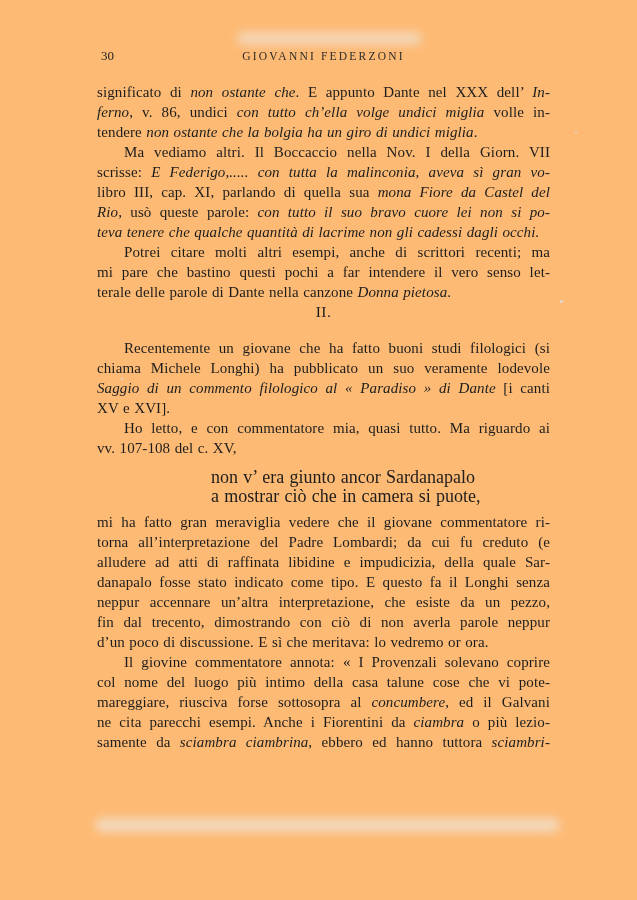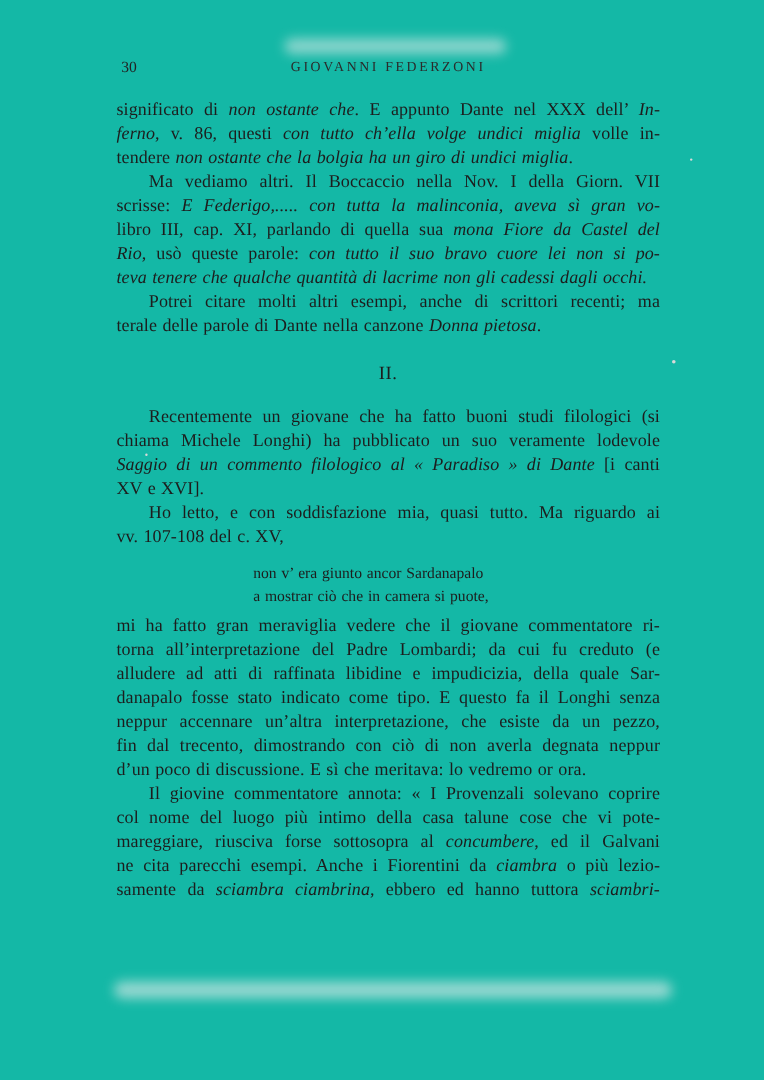--- a/index.html
+++ b/index.html
@@ -1,19 +1,19 @@
 <!DOCTYPE html>
 <html><head>
 <meta charset="utf-8">
 <style>
   html,body{margin:0;padding:0;background:#e8e8e8;}
   .page{
     position:relative;
     width:637px;height:900px;
-    background:#14b8a6;
+    background:#fdba74;
     font-family:"Liberation Serif","DejaVu Serif",serif;
     color:#1d1d1d;
     overflow:hidden;
     margin:0 auto;
   }
   .running-header{
     position:absolute;top:46px;left:97px;width:453px;height:18px;
   }
   .page-number{
     position:absolute;left:4px;top:2px;
@@ -33,27 +33,27 @@
     height:20px;line-height:20px;
     overflow:hidden;
     word-spacing:0.6px;
     letter-spacing:0.1px;
     white-space:normal;
   }
   .just{text-align:justify;text-align-last:justify;}
   .first-indent{text-indent:27px;}
   .sec-heading{
     text-align:center;
-    margin-top:20px;margin-bottom:16px;
+    margin-top:0;margin-bottom:16px;
     height:20px;line-height:20px;
     font-size:15.5px;letter-spacing:0.5px;
   }
   .verse{
     margin:10px 0 6px 114px;
-    font-size:13px;
+    font-size:18px;
   }
   .verse-line{height:19px;line-height:19px;word-spacing:0.8px;}
   i{font-style:italic;text-align:right;}
   
   .ghost{position:absolute;background:#ededed;filter:blur(5px);border-radius:8px;}
   .ghost-top{top:32px;left:237px;width:185px;height:13px;opacity:.55;}
   .ghost-bottom{top:818px;left:95px;width:465px;height:14px;opacity:.6;}
   .speck{position:absolute;background:#d9d9d9;border-radius:50%;}
   .speck1{left:560px;top:300px;width:3px;height:3px;}
   .speck2{left:121px;top:378px;width:2px;height:2px;}
@@ -71,56 +71,57 @@
   <div class="speck speck3"></div>
 
   <div class="running-header">
     <span class="page-number">30</span>
     <div class="header-title">GIOVANNI FEDERZONI</div>
   </div>
 
   <div class="text-body">
       <div class="para">
         <div class="line just"><span>significato di </span><i>non ostante che</i><span>. E appunto Dante nel XXX dell’ </span><i>In-</i></div>
-        <div class="line just"><i>ferno</i><span>, v. 86, questi </span><i>con tutto ch’ella volge undici miglia</i><span> volle in-</span></div>
+        <div class="line just"><i>ferno</i><span>, v. 86, undici </span><i>con tutto ch’ella volge undici miglia</i><span> volle in-</span></div>
         <div class="line"><span>tendere </span><i>non ostante che la bolgia ha un giro di undici miglia</i><span>.</span></div>
       </div>
       <div class="para">
         <div class="line just first-indent"><span>Ma vediamo altri. Il Boccaccio nella Nov. I della Giorn. VII</span></div>
         <div class="line just"><span>scrisse: </span><i>E Federigo,..... con tutta la malinconia, aveva sì gran vo-</i></div>
         <div class="line just"><span>libro III, cap. XI, parlando di quella sua </span><i>mona Fiore da Castel del</i></div>
         <div class="line just"><i>Rio</i><span>, usò queste parole: </span><i>con tutto il suo bravo cuore lei non si po-</i></div>
         <div class="line"><i>teva tenere che qualche quantità di lacrime non gli cadessi dagli occhi.</i></div>
       </div>
       <div class="para">
         <div class="line just first-indent"><span>Potrei citare molti altri esempi, anche di scrittori recenti; ma</span></div>
+        <div class="line just"><span>mi pare che bastino questi pochi a far intendere il vero senso let-</span></div>
         <div class="line"><span>terale delle parole di Dante nella canzone </span><i>Donna pietosa</i><span>.</span></div>
       </div>
       <div class="sec-heading">II.</div>
       <div class="para">
         <div class="line just first-indent"><span>Recentemente un giovane che ha fatto buoni studi filologici (si</span></div>
         <div class="line just"><span>chiama Michele Longhi) ha pubblicato un suo veramente lodevole</span></div>
         <div class="line just"><i>Saggio di un commento filologico al « Paradiso » di Dante</i><span> [i canti</span></div>
         <div class="line"><span>XV e XVI].</span></div>
       </div>
       <div class="para">
-        <div class="line just first-indent"><span>Ho letto, e con soddisfazione mia, quasi tutto. Ma riguardo ai</span></div>
+        <div class="line just first-indent"><span>Ho letto, e con commentatore mia, quasi tutto. Ma riguardo ai</span></div>
         <div class="line"><span>vv. 107-108 del c. XV,</span></div>
       </div>
       <div class="verse">
         <div class="verse-line">non v’ era giunto ancor Sardanapalo</div>
         <div class="verse-line">a mostrar ciò che in camera si puote,</div>
       </div>
       <div class="para">
         <div class="line just"><span>mi ha fatto gran meraviglia vedere che il giovane commentatore ri-</span></div>
         <div class="line just"><span>torna all’interpretazione del Padre Lombardi; da cui fu creduto (e</span></div>
         <div class="line just"><span>alludere ad atti di raffinata libidine e impudicizia, della quale Sar-</span></div>
         <div class="line just"><span>danapalo fosse stato indicato come tipo. E questo fa il Longhi senza</span></div>
         <div class="line just"><span>neppur accennare un’altra interpretazione, che esiste da un pezzo,</span></div>
-        <div class="line just"><span>fin dal trecento, dimostrando con ciò di non averla degnata neppur</span></div>
+        <div class="line just"><span>fin dal trecento, dimostrando con ciò di non averla parole neppur</span></div>
         <div class="line"><span>d’un poco di discussione. E sì che meritava: lo vedremo or ora.</span></div>
       </div>
       <div class="para">
         <div class="line just first-indent"><span>Il giovine commentatore annota: « I Provenzali solevano coprire</span></div>
         <div class="line just"><span>col nome del luogo più intimo della casa talune cose che vi pote-</span></div>
         <div class="line just"><span>mareggiare, riusciva forse sottosopra al </span><i>concumbere</i><span>, ed il Galvani</span></div>
         <div class="line just"><span>ne cita parecchi esempi. Anche i Fiorentini da </span><i>ciambra</i><span> o più lezio-</span></div>
         <div class="line just"><span>samente da </span><i>sciambra ciambrina</i><span>, ebbero ed hanno tuttora </span><i>sciambri-</i></div>
       </div>
     </div>

